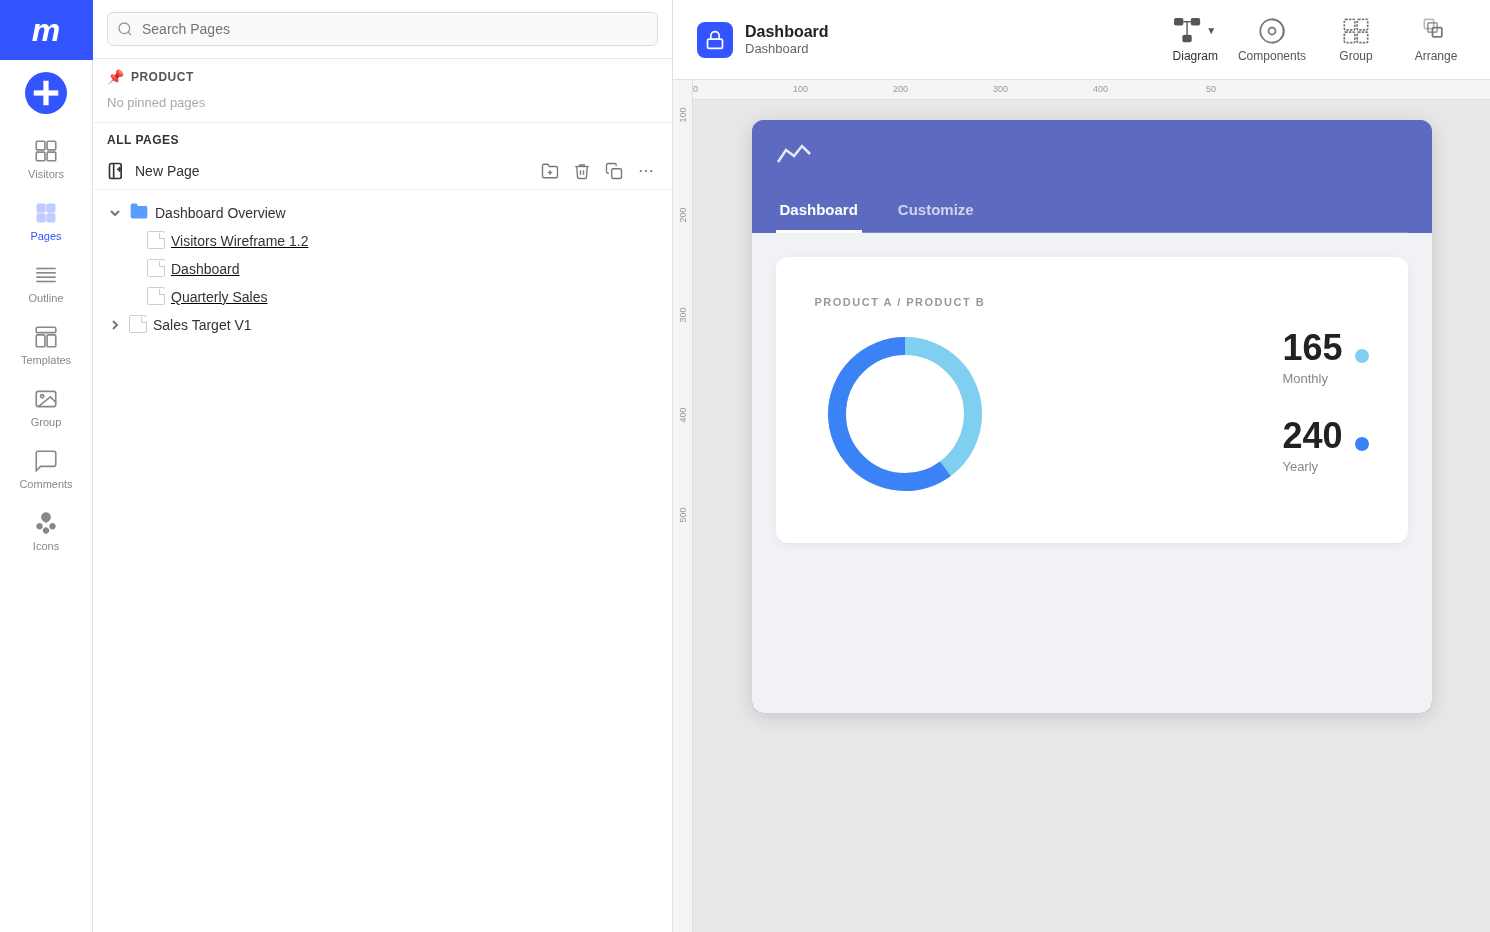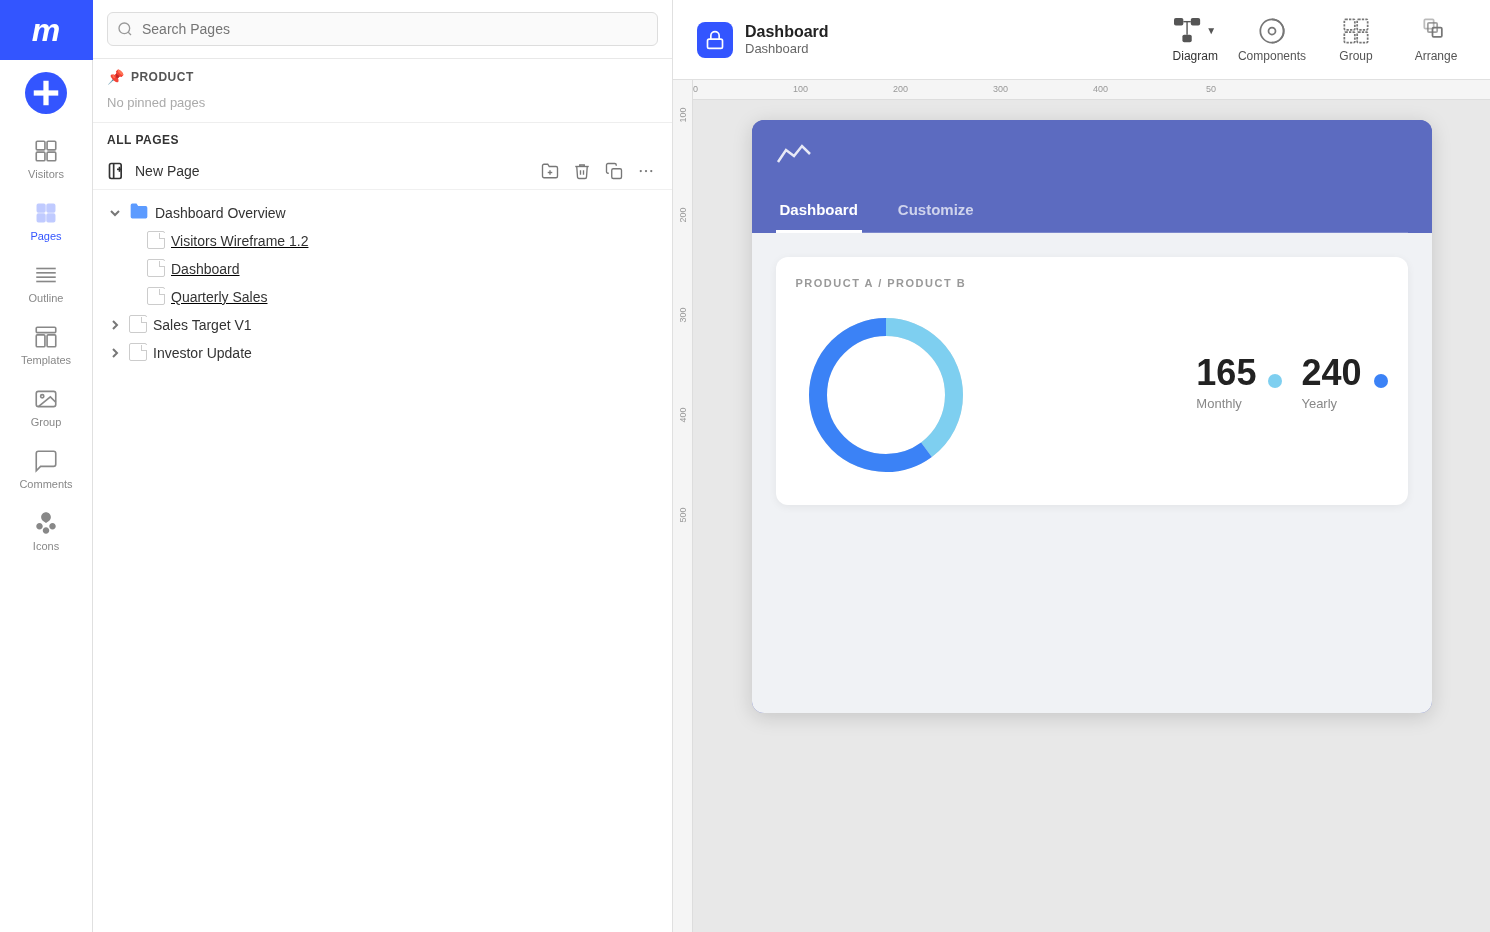--- a/index.html
+++ b/index.html
@@ -364,21 +364,21 @@
       border-bottom: 3px solid white;
     }
     .dashboard-body {
       background: #f0f2f5;
       padding: 24px;
       min-height: 480px;
     }
     .product-card {
       background: white;
       border-radius: 12px;
-      padding: 20px;
+      padding: 39px;
       display: flex;
       align-items: center;
       gap: 24px;
       box-shadow: 0 2px 8px rgba(0,0,0,0.06);
     }
     .product-label {
       font-size: 11px;
       font-weight: 700;
       letter-spacing: 1.5px;
       color: #999;
@@ -390,22 +390,22 @@
       width: 180px;
       height: 180px;
       flex-shrink: 0;
     }
     .donut-wrap svg {
       width: 180px;
       height: 180px;
     }
     .stats-right {
       display: flex;
-      flex-direction: row;
-      gap: 19px;
+      flex-direction: column;
+      gap: 29px;
     }
     .stat-item {
       display: flex;
       align-items: center;
       gap: 12px;
     }
     .stat-number {
       font-size: 36px;
       font-weight: 700;
       color: #222;
@@ -597,29 +597,20 @@
       <div class="tree-chevron">
         <svg width="12" height="12" viewBox="0 0 12 12" fill="none" stroke="currentColor" stroke-width="2">
             <polyline points="4,2 8,6 4,10"></polyline>
           </svg>
       </div>
       <div class="tree-page-icon"></div>
       <span>Sales Target V1</span>
     </div>
 
 
-    <div class="tree-item">
-      <div class="tree-chevron">
-        <svg width="12" height="12" viewBox="0 0 12 12" fill="none" stroke="currentColor" stroke-width="2">
-            <polyline points="4,2 8,6 4,10"></polyline>
-          </svg>
-      </div>
-      <div class="tree-page-icon"></div>
-      <span>Investor Update</span>
-    </div>
   </div>
 </div>
 
 <div class="main-area">
 
   <div class="top-bar">
     <div class="lock-title">
       <div class="lock-icon-wrap">
         <svg width="20" height="20" viewBox="0 0 24 24" fill="none" stroke="white" stroke-width="2">
           <rect x="3" y="11" width="18" height="11" rx="2"></rect>

